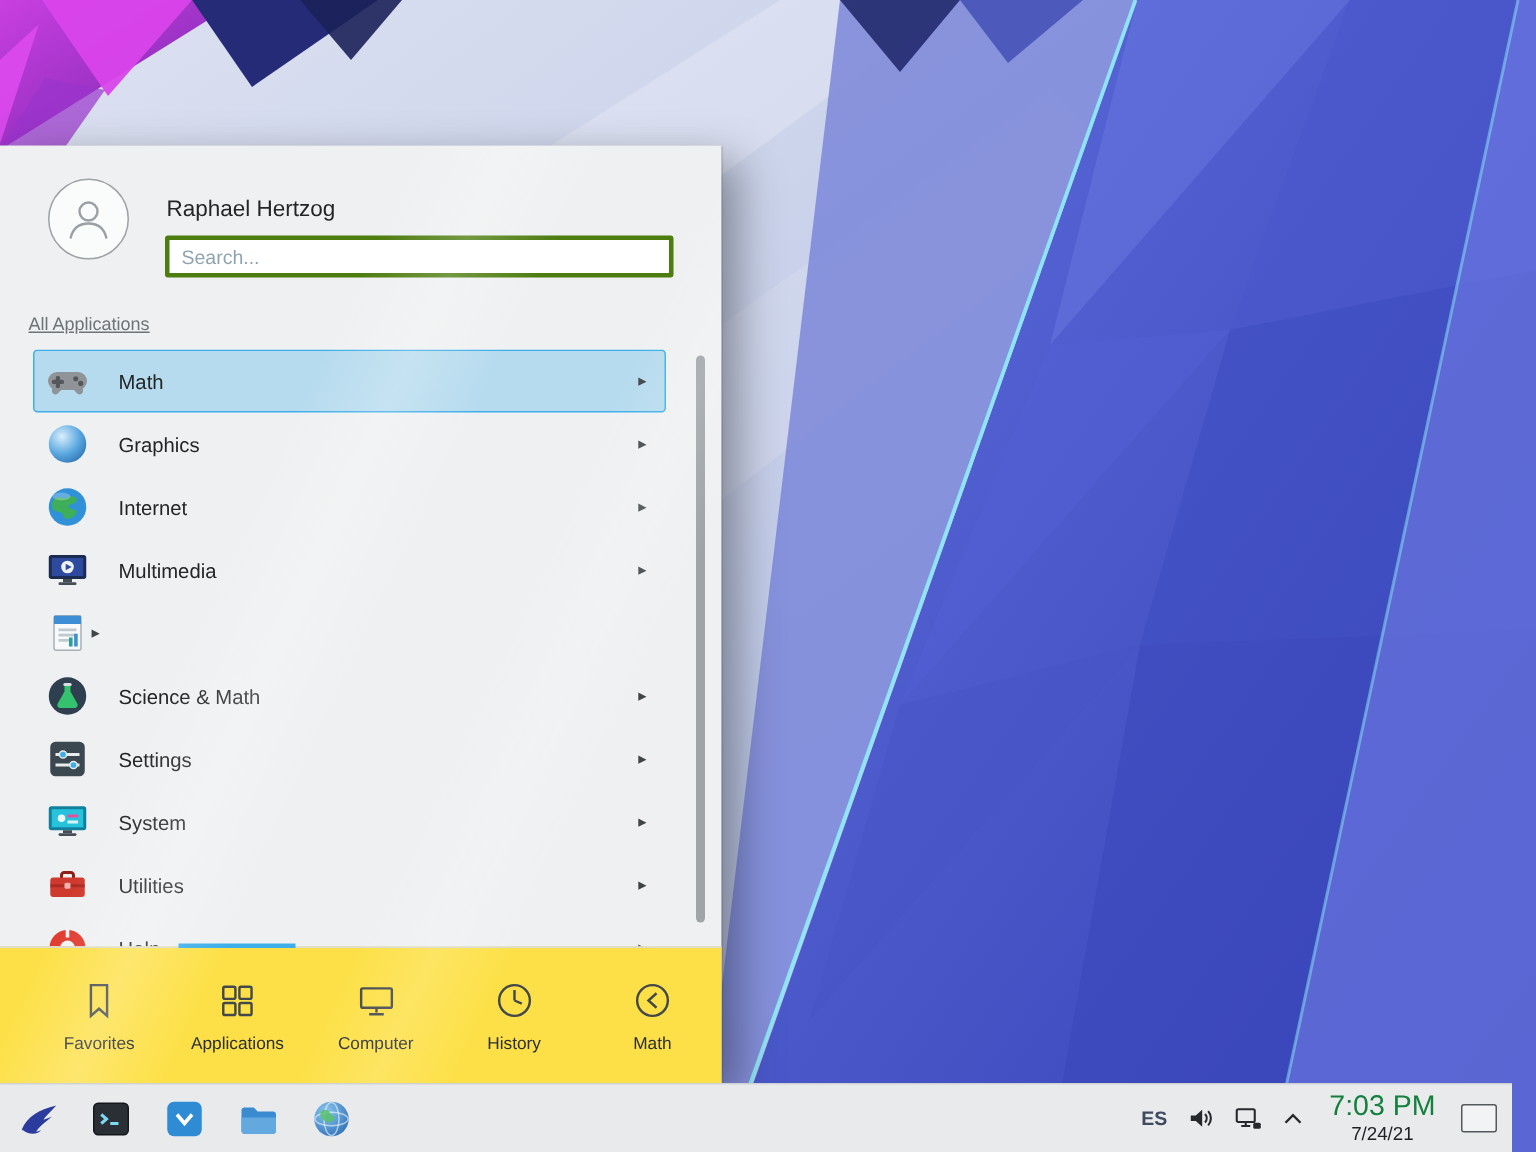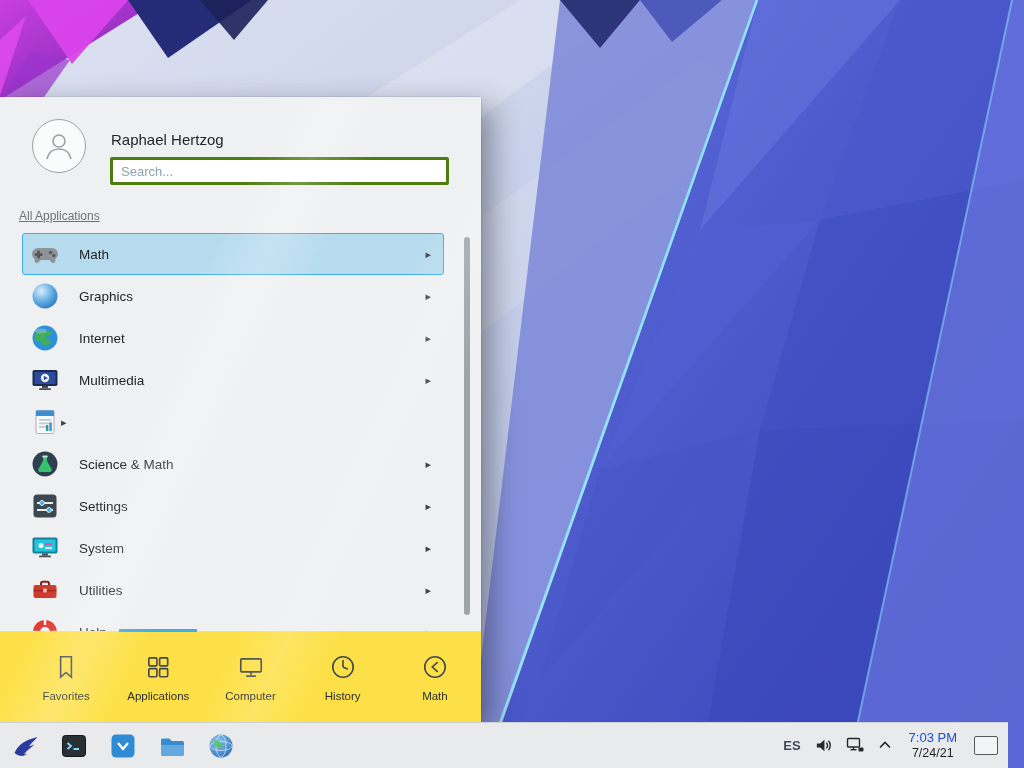--- a/index.html
+++ b/index.html
@@ -43,21 +43,21 @@
   
   .taskbar{position:absolute;left:0;right:16px;bottom:0;height:46px;background:#e8eaec;
     border-top:1px solid #cfd2d4;display:flex;align-items:center;padding:0 8px;box-sizing:border-box;z-index:6;}
   .tb-left{display:flex;align-items:center;gap:19px;margin-left:2px;}
   .tb-btn{width:30px;height:30px;display:flex;align-items:center;justify-content:center;cursor:pointer;}
   .tb-spacer{flex:1;}
   .tray{display:flex;align-items:center;gap:13px;}
   .kbd{font-size:13px;font-weight:700;color:#3f4a5f;cursor:pointer;}
   .tray-icon{display:flex;align-items:center;justify-content:center;cursor:pointer;}
   .clock{text-align:center;line-height:1.18;margin:0 4px;cursor:pointer;}
-  .clock-time{font-size:13px;color:#1d4ed8;}
+  .clock-time{font-size:19px;color:#15803d;}
   .clock-date{font-size:12.5px;color:#1e2224;}
   .show-desktop{width:22px;height:17px;border:1px solid #54595c;border-radius:2px;
     background:rgba(255,255,255,.45);cursor:pointer;margin-right:2px;}
 </style>
 </head>
 <body>
 
 <div class="screen">
 
   <svg class="wallpaper" width="1024" height="768" viewBox="0 0 1024 768" aria-hidden="true">

